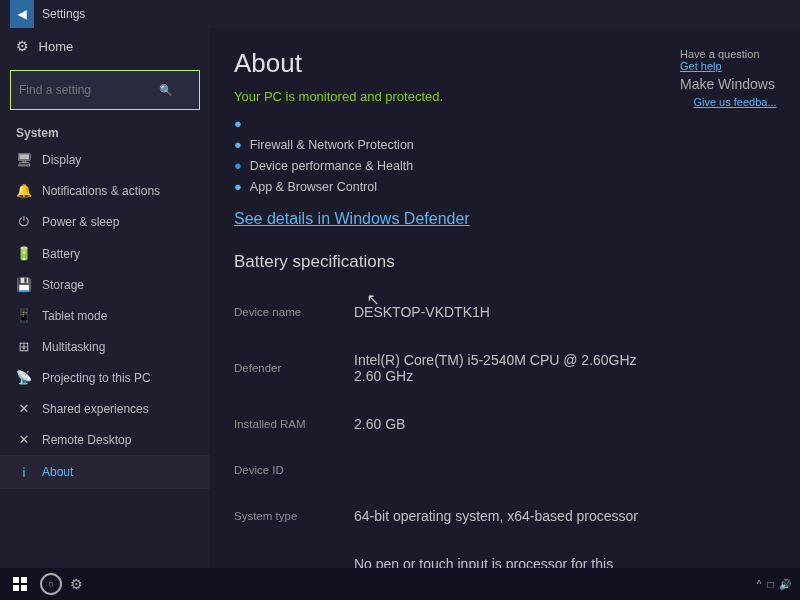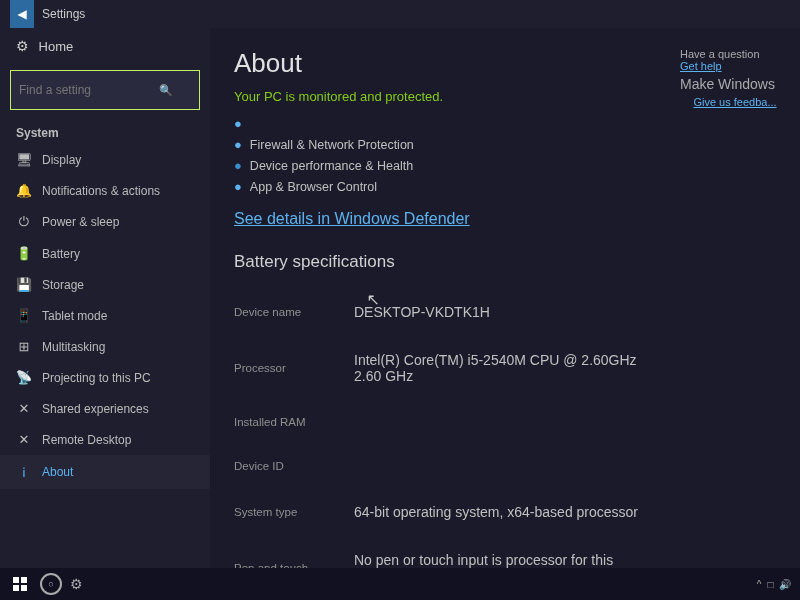--- a/index.html
+++ b/index.html
@@ -374,25 +374,26 @@
     <a class="defender-link">See details in Windows Defender</a>
 
     <div class="specs-title">Battery specifications</div>
 
     <div class="specs-table">
       <div class="specs-row">
         <span class="specs-label">Device name</span>
         <span class="specs-value">DESKTOP-VKDTK1H</span>
       </div>
       <div class="specs-row">
-        <span class="specs-label">Processor</span>
+        <span class="specs-label">Defender</span>
         <span class="specs-value">Intel(R) Core(TM) i5-2540M CPU @ 2.60GHz   2.60 GHz</span>
       </div>
       <div class="specs-row">
         <span class="specs-label">Installed RAM</span>
+        <span class="specs-value">2.60 GB</span>
       </div>
       <div class="specs-row">
         <span class="specs-label">Device ID</span>
       </div>
       <div class="specs-row">
         <span class="specs-label">System type</span>
         <span class="specs-value">64-bit operating system, x64-based processor</span>
       </div>
       <div class="specs-row">
         <span class="specs-label">Pen and touch</span>

